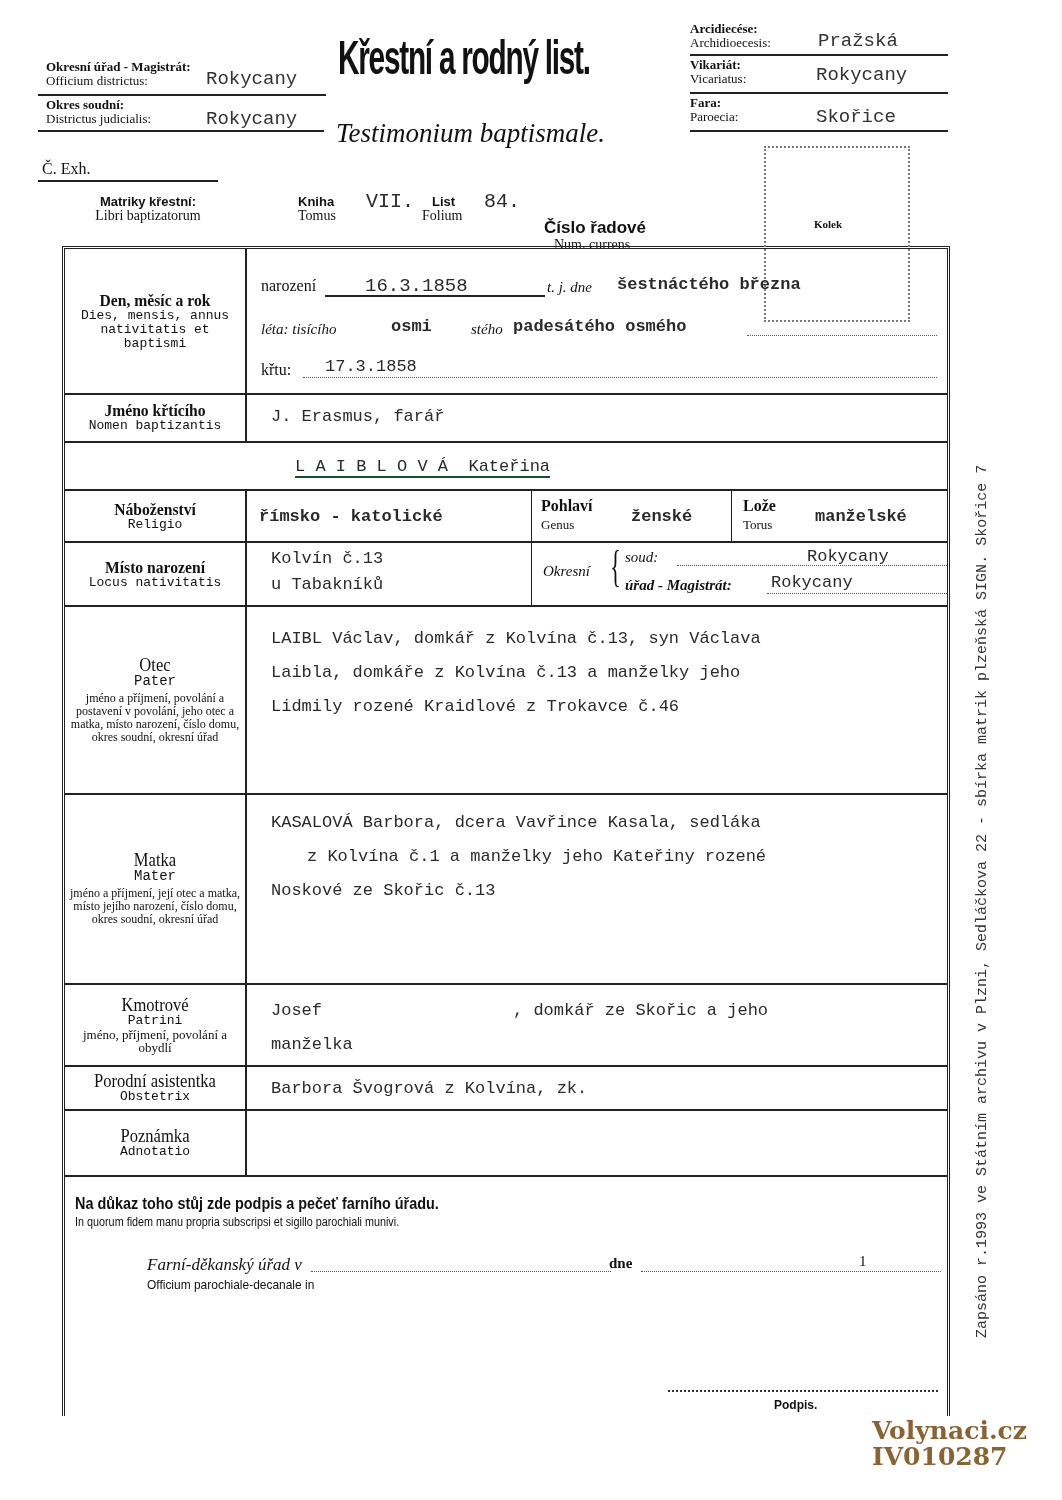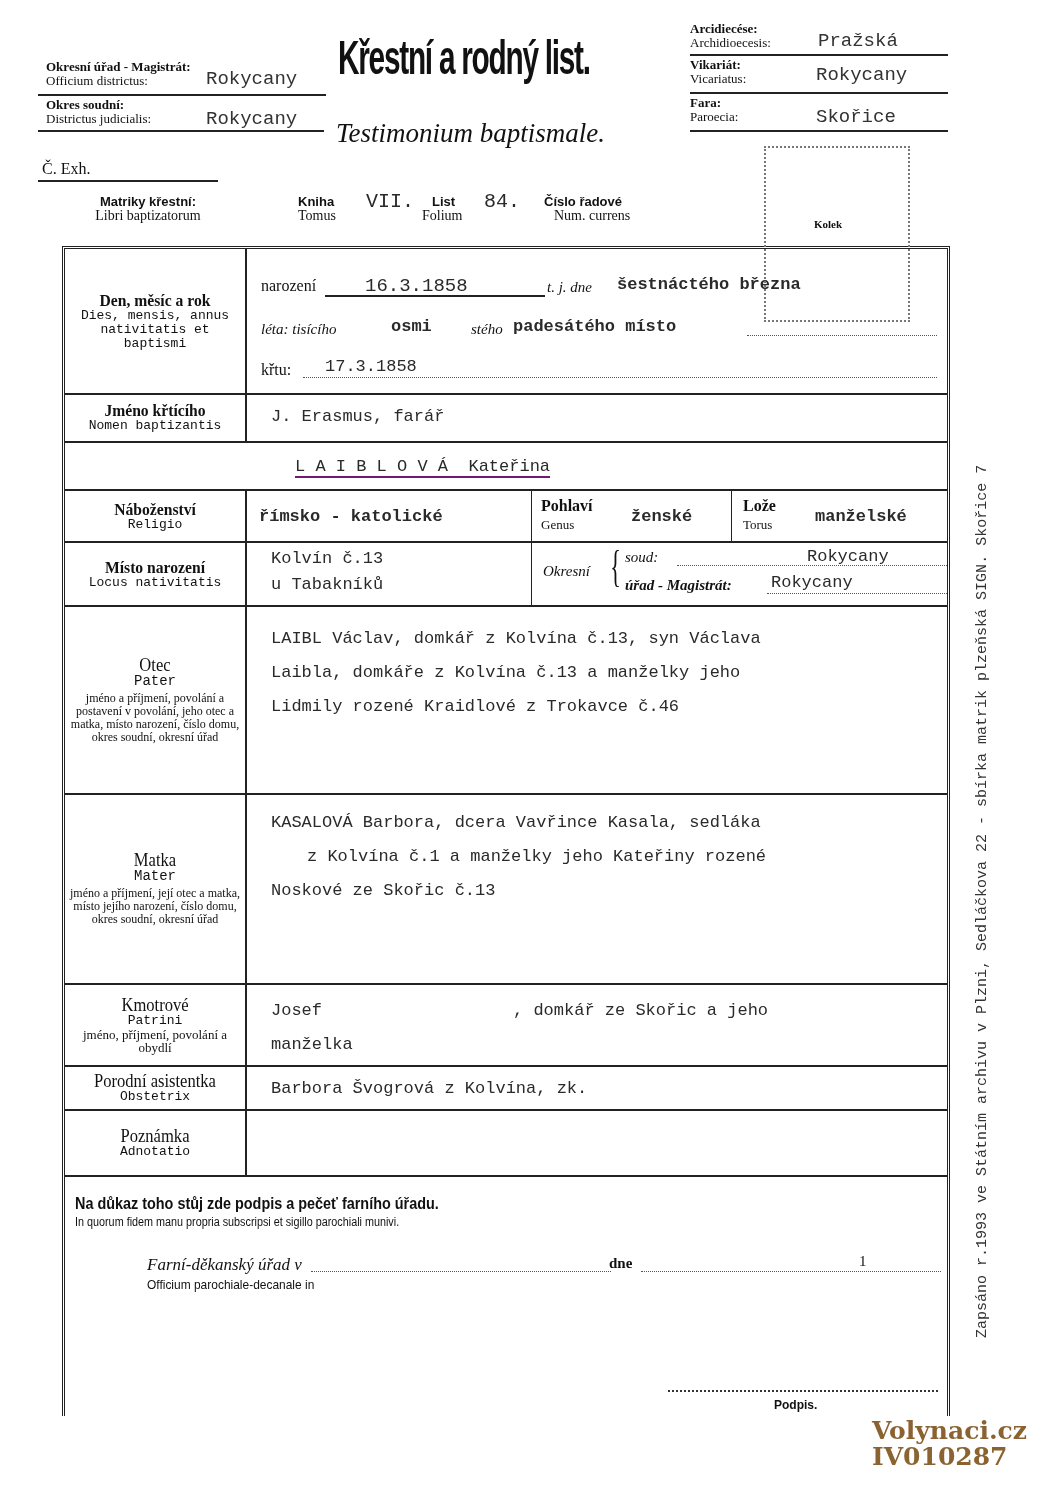--- a/index.html
+++ b/index.html
@@ -81,21 +81,21 @@
     <div class="cond b" style="font-size:13px;">Kniha</div>
     <div class="lab-la" style="font-size:14px;">Tomus</div>
   </div>
   <div class="abs mono" style="left:366px;top:-2px;font-size:20px;">VII.</div>
   <div class="abs" style="left:432px;top:2px;">
     <div class="cond b" style="font-size:13px;">List</div>
     <div class="lab-la" style="font-size:14px;margin-left:-10px;">Folium</div>
   </div>
   <div class="abs mono" style="left:484px;top:-2px;font-size:20px;">84.</div>
   <div class="abs" style="left:544px;top:2px;">
-    <div class="cond b" style="font-size:13px;">Číslo řadové</div>
+    <div class="cond b" style="font-size:17px;margin-top:24px;">Číslo řadové</div>
     <div class="lab-la" style="font-size:14px;margin-left:10px;">Num. currens</div>
   </div>
 </div>
 
 <div class="abs frame">
 
   <div class="row" style="top:0;height:144px;">
     <div class="lcell">
       <div class="cs">Den, měsíc a rok</div>
       <div class="la" style="padding:0 14px;">Dies, mensis, annus nativitatis et baptismi</div>
@@ -103,42 +103,42 @@
     <div class="rcell">
       <span class="abs" style="left:14px;top:28px;font-family:'Liberation Serif',serif;font-size:16px;">narození</span>
       <span class="abs" style="left:78px;top:46px;width:220px;height:2px;background:#222;"></span>
       <span class="abs val" style="left:118px;top:26px;font-size:19px;">16.3.1858</span>
       <span class="abs it" style="left:300px;top:30px;">t. j. dne</span>
       <span class="abs val bold" style="left:370px;top:26px;">šestnáctého března</span>
 
       <span class="abs it" style="left:14px;top:72px;">léta: tisícího</span>
       <span class="abs val bold" style="left:144px;top:68px;">osmi</span>
       <span class="abs it" style="left:224px;top:72px;">stého</span>
-      <span class="abs val bold" style="left:266px;top:68px;">padesátého místo</span>
+      <span class="abs val bold" style="left:266px;top:68px;">padesátého osmého</span>
       <span class="abs dots" style="left:500px;top:86px;width:190px;"></span>
 
       <span class="abs" style="left:14px;top:112px;font-family:'Liberation Serif',serif;font-size:16px;">křtu:</span>
       <span class="abs val" style="left:78px;top:108px;">17.3.1858</span>
       <span class="abs dots" style="left:56px;top:128px;width:634px;"></span>
     </div>
   </div>
 
   <div class="row" style="top:144px;height:48px;">
     <div class="lcell">
       <div class="cs">Jméno křtícího</div>
       <div class="la">Nomen baptizantis</div>
     </div>
     <div class="rcell">
       <span class="abs val" style="left:24px;top:14px;">J. Erasmus, farář</span>
     </div>
   </div>
 
   <div class="row" style="top:194px;height:46px;">
     <div class="rcell">
-      <span class="abs val" style="left:48px;top:14px;border-bottom:2px solid #701a75;white-space:pre;text-align:center;">L A I B L O V Á  Kateřina</span>
+      <span class="abs val" style="left:48px;top:14px;border-bottom:2px solid #14532d;white-space:pre;text-align:center;">L A I B L O V Á  Kateřina</span>
     </div>
   </div>
 
   <div class="row" style="top:242px;height:50px;">
     <div class="lcell">
       <div class="cs">Náboženství</div>
       <div class="la">Religio</div>
     </div>
     <div class="rcell">
       <span class="abs val bold" style="left:12px;top:16px;">římsko - katolické</span>

